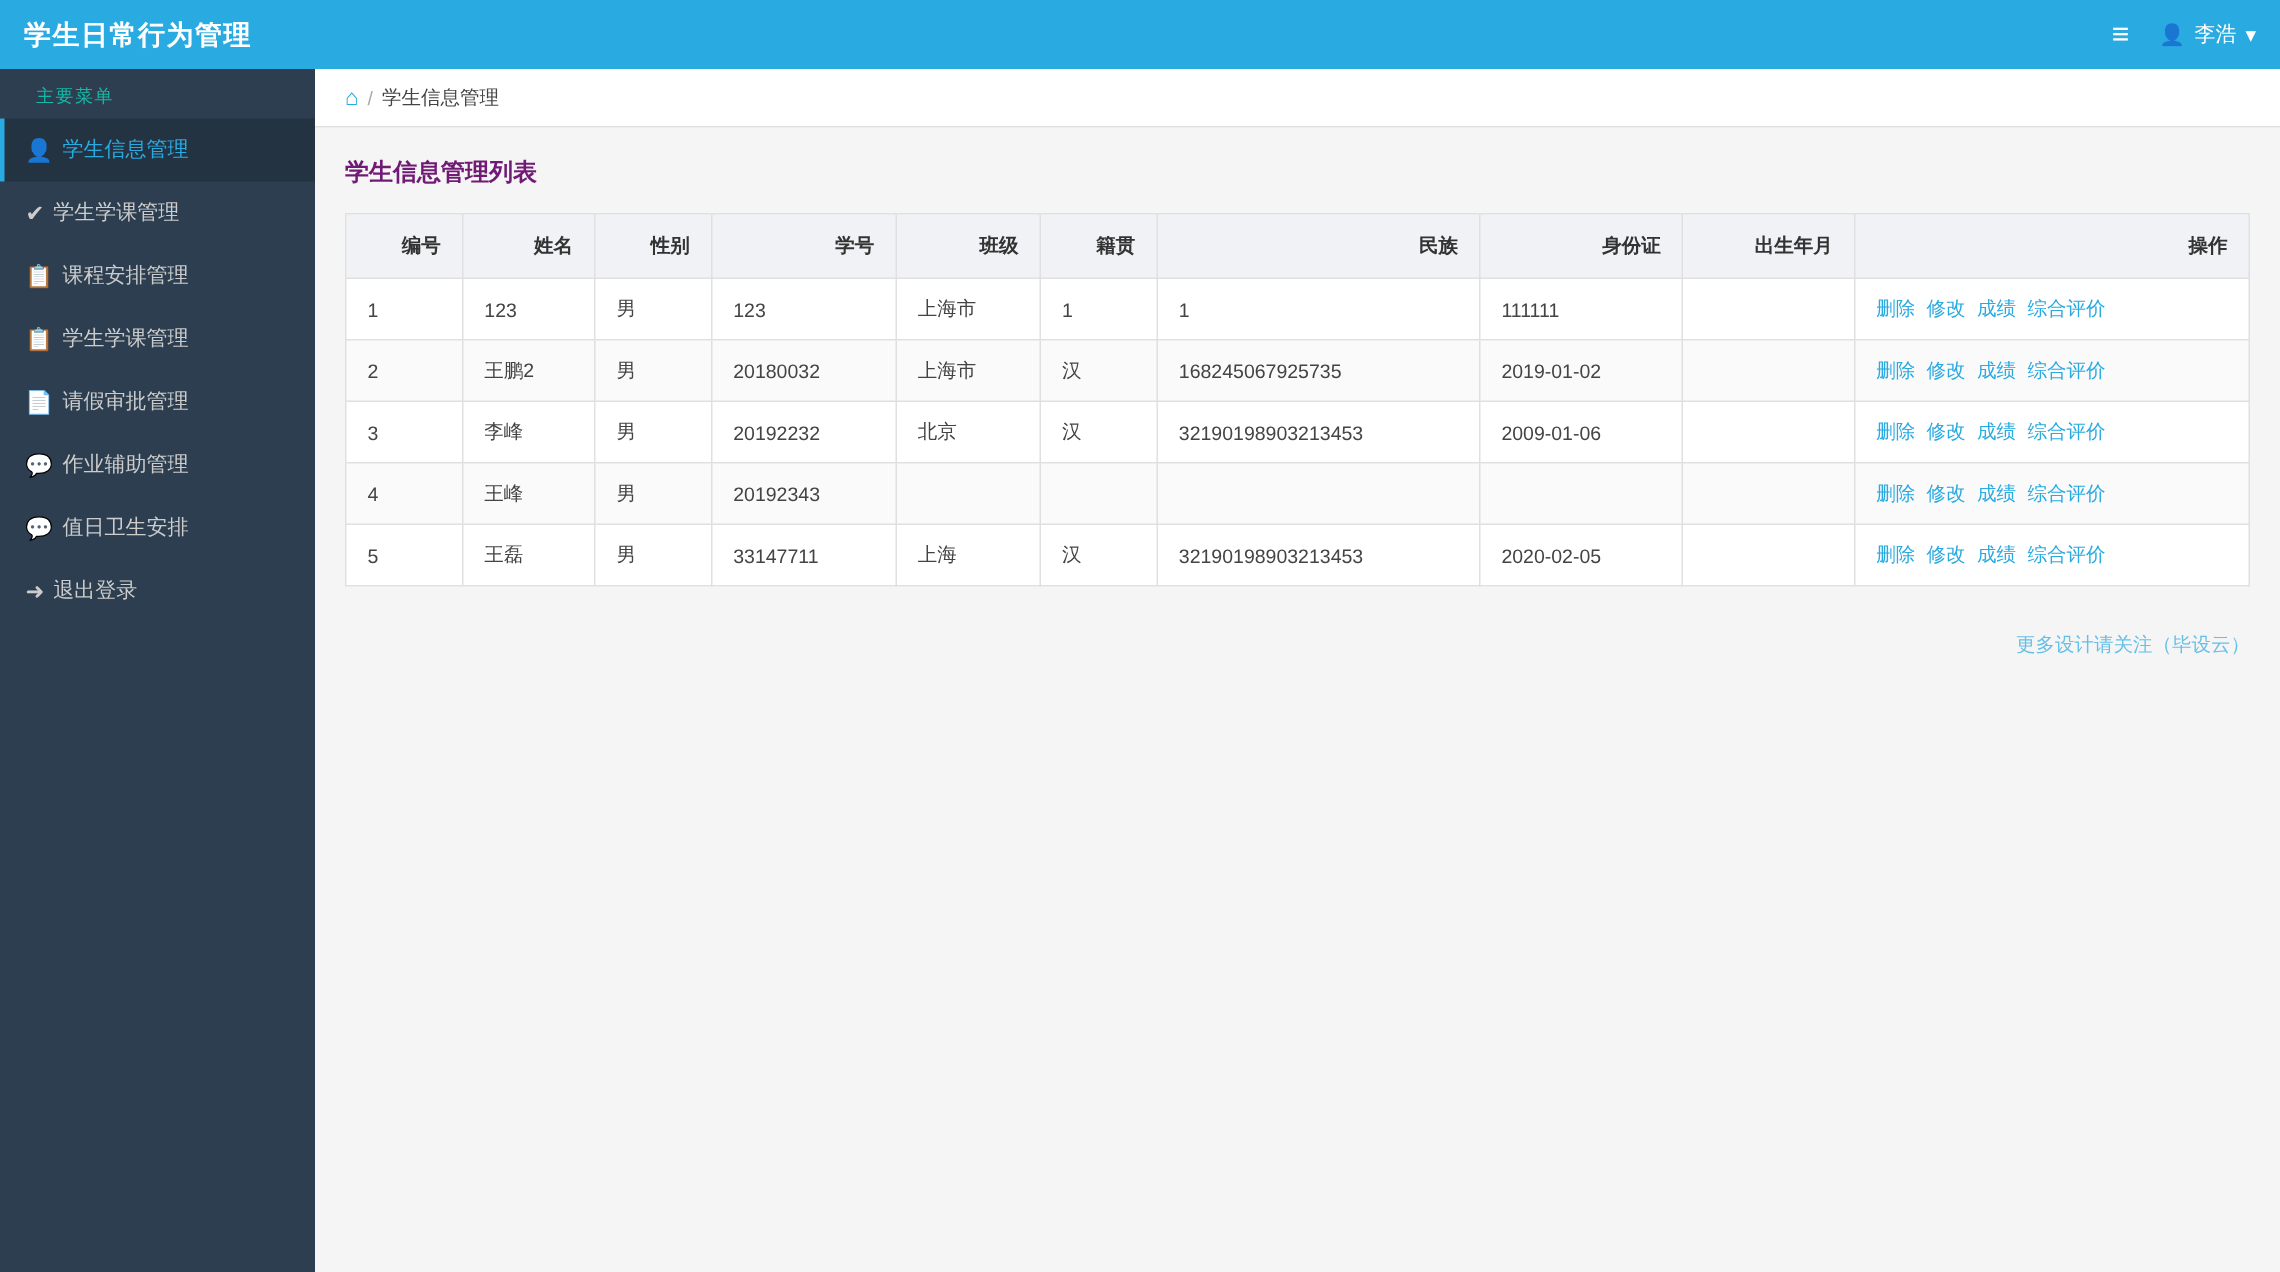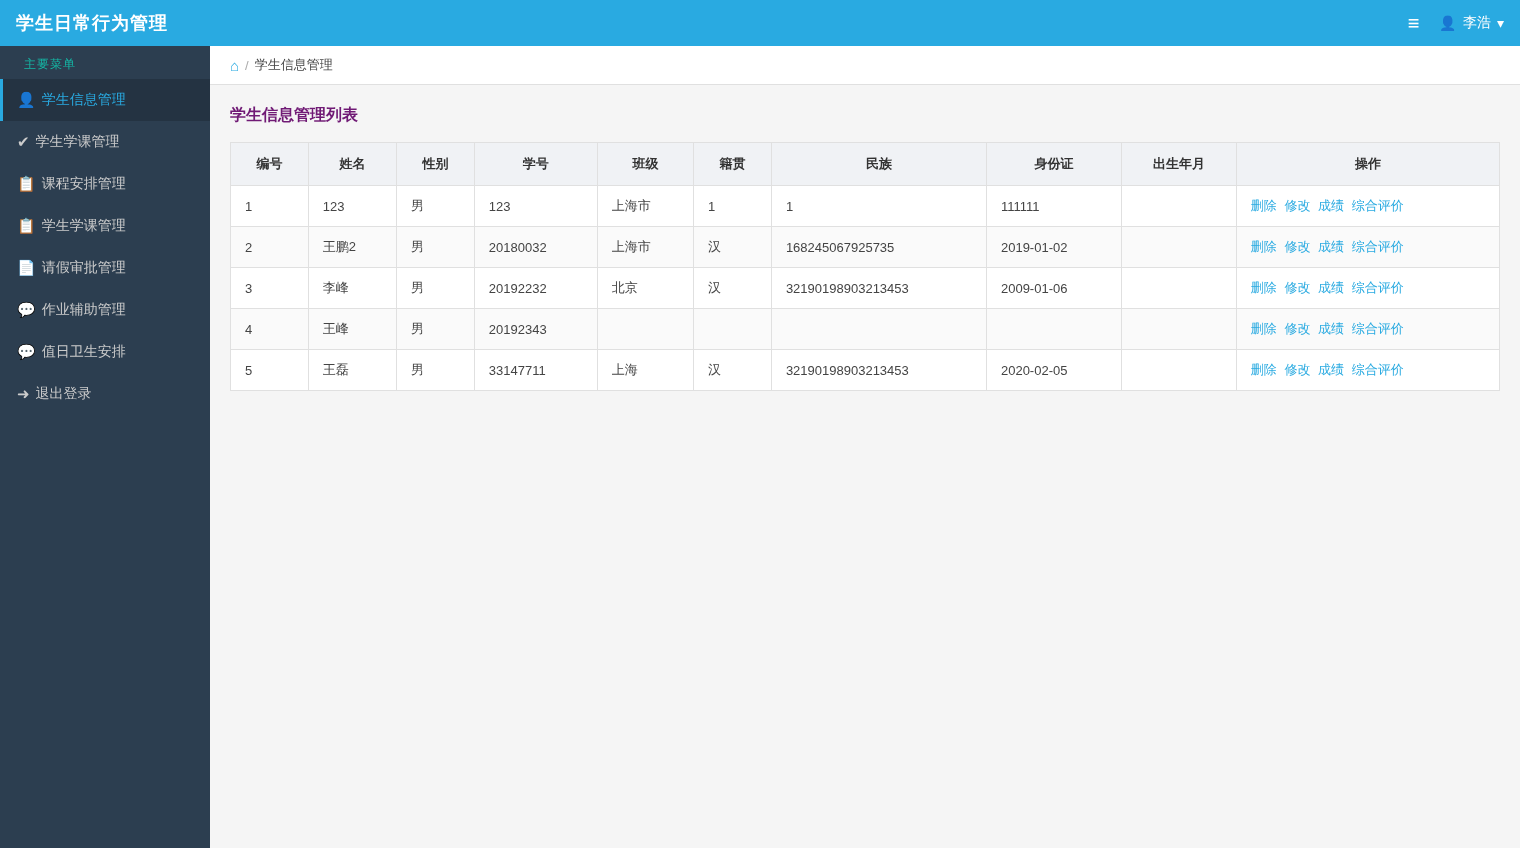--- a/index.html
+++ b/index.html
@@ -114,21 +114,21 @@
       width: 100%;
       border-collapse: collapse;
       background: #fff;
       font-size: 13px;
     }
     .data-table thead tr {
       background: #f0f2f5;
     }
     .data-table th {
       padding: 12px 14px;
-      text-align: center;
+      text-align: right;
       font-weight: bold;
       color: #333;
       border: 1px solid #e0e0e0;
     }
     .data-table td {
       padding: 11px 14px;
       border: 1px solid #e0e0e0;
       color: #444;
     }
     .data-table tbody tr:nth-child(even) { background: #fafafa; }
@@ -290,16 +290,17 @@
               <td>32190198903213453</td>
               <td>2020-02-05</td>
               <td></td>
               <td><a class="action-link" href="#">删除</a> <a class="action-link" href="#">修改</a> <a class="action-link" href="#">成绩</a> <a class="action-link" href="#">综合评价</a> </td>
             </tr>
           </tbody>
       </table>
     </div>
 
     <div class="watermark">
+      <div>更多设计请关注（毕设云）</div>
     </div>
 
   </main>
 </div>
 
 </body></html>

